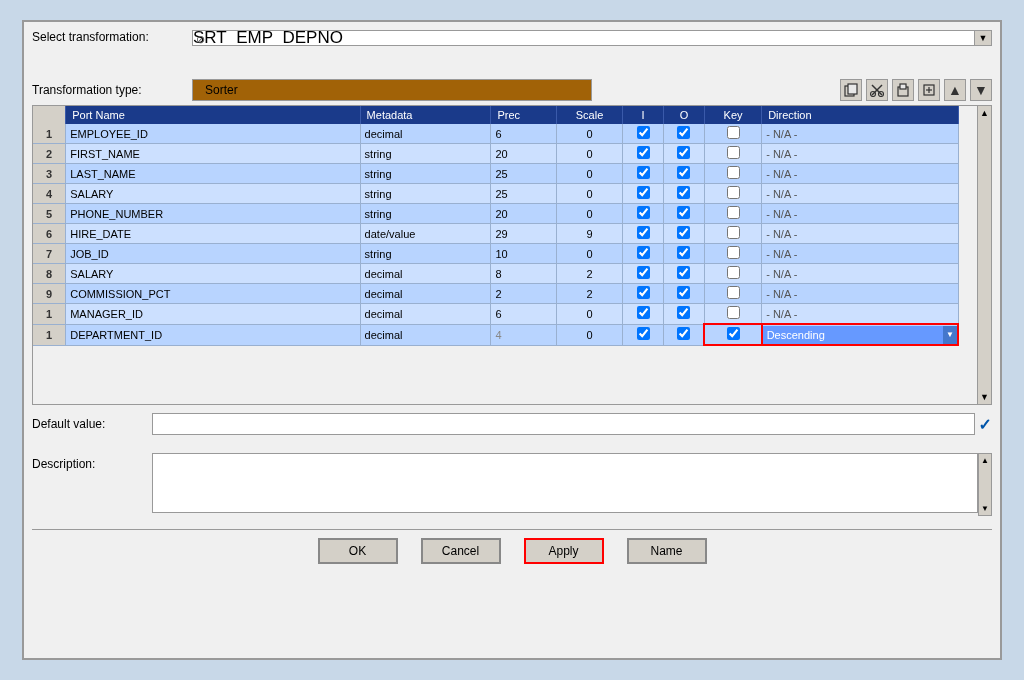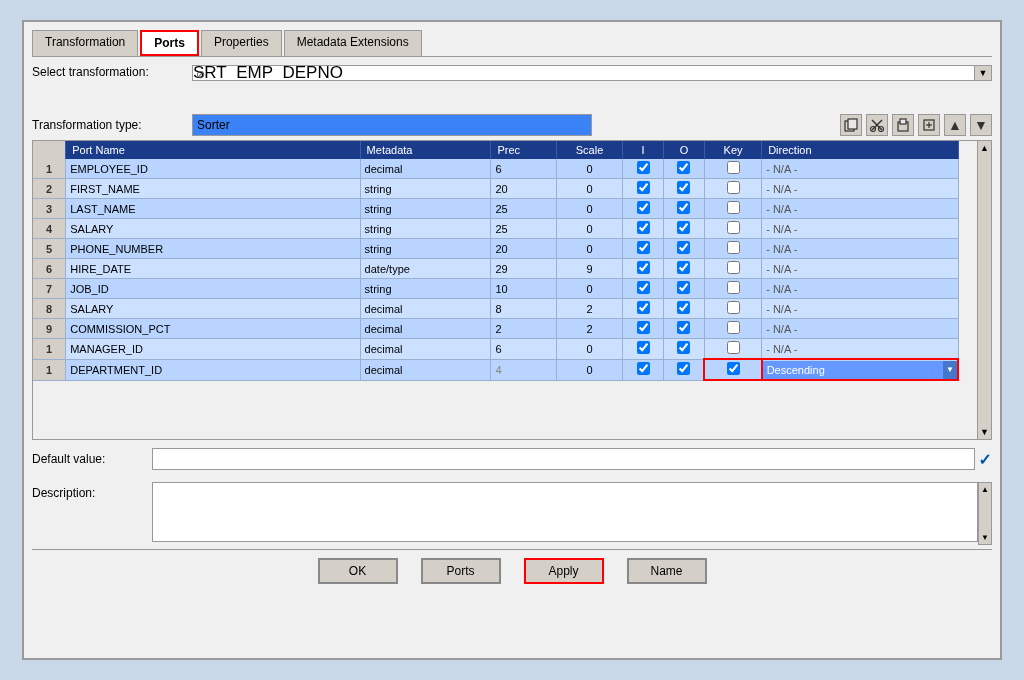--- a/index.html
+++ b/index.html
@@ -110,22 +110,22 @@
     .col-i { width: 25px; text-align: center; }
     .col-o { width: 25px; text-align: center; }
     .col-key { width: 35px; text-align: center; margin-top: 13px; }
     .col-direction { width: 120px; }
     .checkbox-cell {
       text-align: center;
     }
     .bottom-section {
       display: flex;
       flex-direction: column;
-      gap: 12px;
-      margin-bottom: 4px;
+      gap: 18px;
+      margin-bottom: 13px;
     }
     .bottom-row {
       display: flex;
       align-items: center;
     }
     .bottom-label {
       min-width: 120px;
       font-size: 12px;
     }
     .bottom-input {
@@ -211,39 +211,33 @@
       overflow-y: auto;
       max-height: 300px;
       padding-right: 32px;
     }
   </style>
 </head>
 <body>
 
 <div class="dialog">
 
-  <div class="tabs">
-    <div class="tab">Transformation</div>
-    <div class="tab active">Ports</div>
-    <div class="tab">Properties</div>
-    <div class="tab">Metadata Extensions</div>
-  </div>
 
   <div class="form-row">
     <span class="form-label">Select transformation:</span>
     <div class="select-wrapper">
       <span style="position:absolute;left:4px;top:3px;font-size:11px;color:#555;pointer-events:none;z-index:1;">⊘</span>
       <input type="text" value="SRT_EMP_DEPNO" style="width: 100%; font-size: 17px; border: 1px solid rgb(153, 153, 153); height: 16px;">
       <div class="select-arrow">▼</div>
     </div>
   </div>
 
   <div class="type-row">
     <span class="form-label">Transformation type:</span>
-    <input type="text" style="width: 400px; padding: 2px 4px; font-size: 12px; border: 1px solid rgb(153, 153, 153); height: 22px; background: #3b82f6;" readonly="" value="Sorter">
+    <input type="text" style="width: 400px; padding: 2px 12px; font-size: 12px; border: 1px solid rgb(153, 153, 153); height: 22px; background: #a16207;" readonly="" value="Sorter">
     <div class="toolbar">
       <div class="toolbar-btn" title="Copy">
         <svg width="14" height="14" viewBox="0 0 14 14">
             <rect x="1" y="3" width="9" height="10" fill="none" stroke="#333" stroke-width="1.2"></rect>
             <rect x="4" y="1" width="9" height="10" fill="#e8e8e8" stroke="#333" stroke-width="1.2"></rect>
           </svg>
       </div>
       <div class="toolbar-btn" title="Cut">
         <svg width="14" height="14" viewBox="0 0 14 14">
             <line x1="2" y1="2" x2="12" y2="12" stroke="#333" stroke-width="1.5"></line>
@@ -338,21 +332,21 @@
               <td class="col-prec">20</td>
               <td class="col-scale">0</td>
               <td class="col-i checkbox-cell"><input type="checkbox" checked="" style=""></td>
               <td class="col-o checkbox-cell"><input type="checkbox" checked="" style=""></td>
               <td class="col-key checkbox-cell"><input type="checkbox" style=""></td>
               <td class="col-direction" style="color: rgb(85, 85, 85);">- N/A -</td>
             </tr>
             <tr>
               <td class="row-num">6</td>
               <td class="col-portname">HIRE_DATE</td>
-              <td class="col-datatype">date/type</td>
+              <td class="col-datatype">date/value</td>
               <td class="col-prec">29</td>
               <td class="col-scale">9</td>
               <td class="col-i checkbox-cell"><input type="checkbox" checked="" style=""></td>
               <td class="col-o checkbox-cell"><input type="checkbox" checked="" style=""></td>
               <td class="col-key checkbox-cell"><input type="checkbox" style=""></td>
               <td class="col-direction" style="color: rgb(85, 85, 85);">- N/A -</td>
             </tr>
             <tr>
               <td class="row-num">7</td>
               <td class="col-portname">JOB_ID</td>
@@ -434,17 +428,17 @@
           <div style="text-align:center;font-size:8px;padding:2px 0;">▲</div>
           <div style="flex:1;"></div>
           <div style="text-align:center;font-size:8px;padding:2px 0;">▼</div>
         </div>
       </div>
     </div>
   </div>
 
   <div class="button-bar">
     <button class="btn">OK</button>
-    <button class="btn">Ports</button>
+    <button class="btn">Cancel</button>
     <button class="btn apply">Apply</button>
     <button class="btn">Name</button>
   </div>
 </div>
 
 </body></html>

